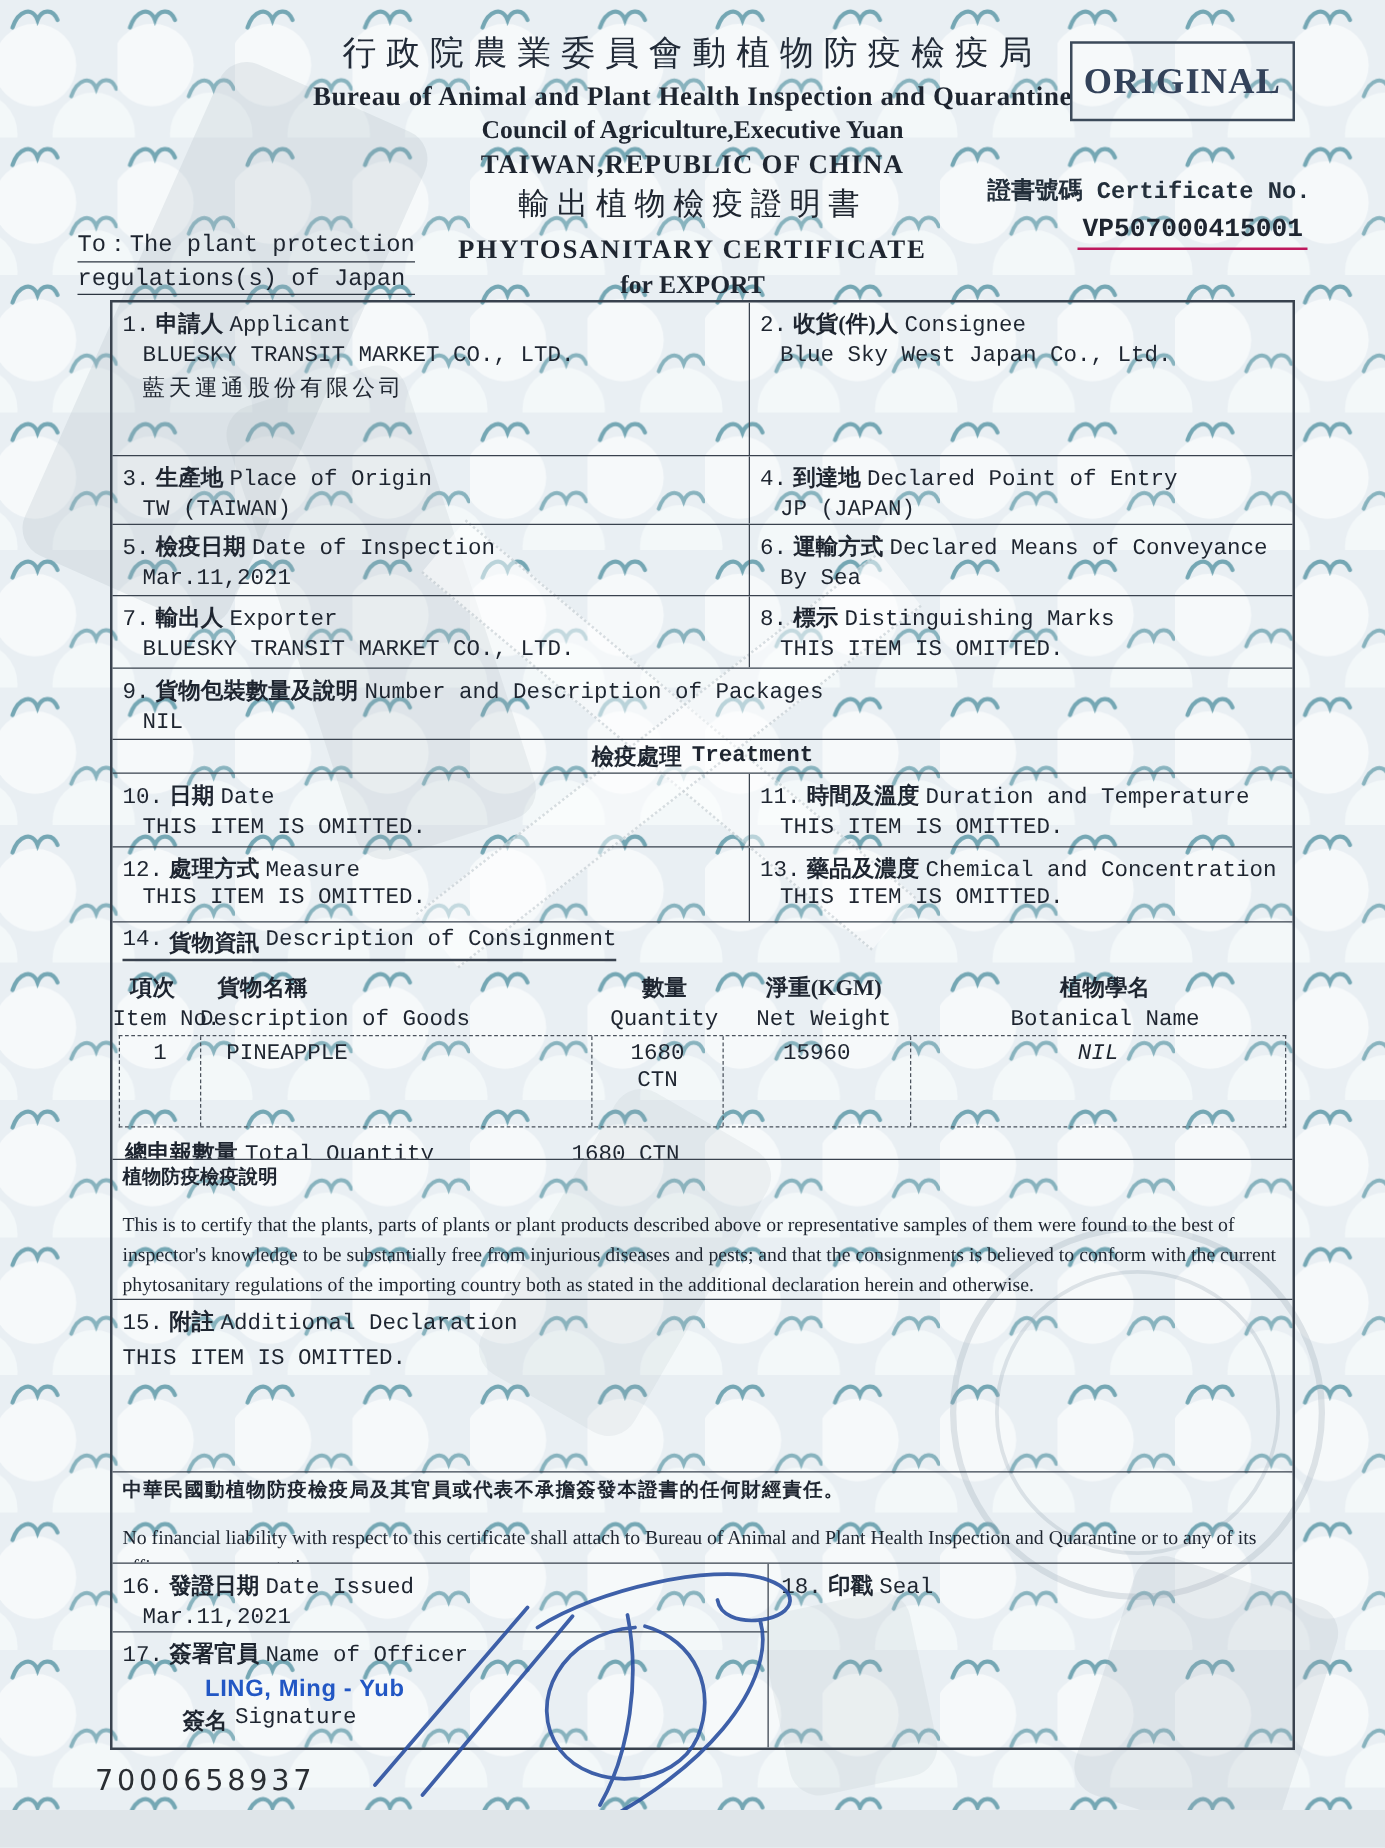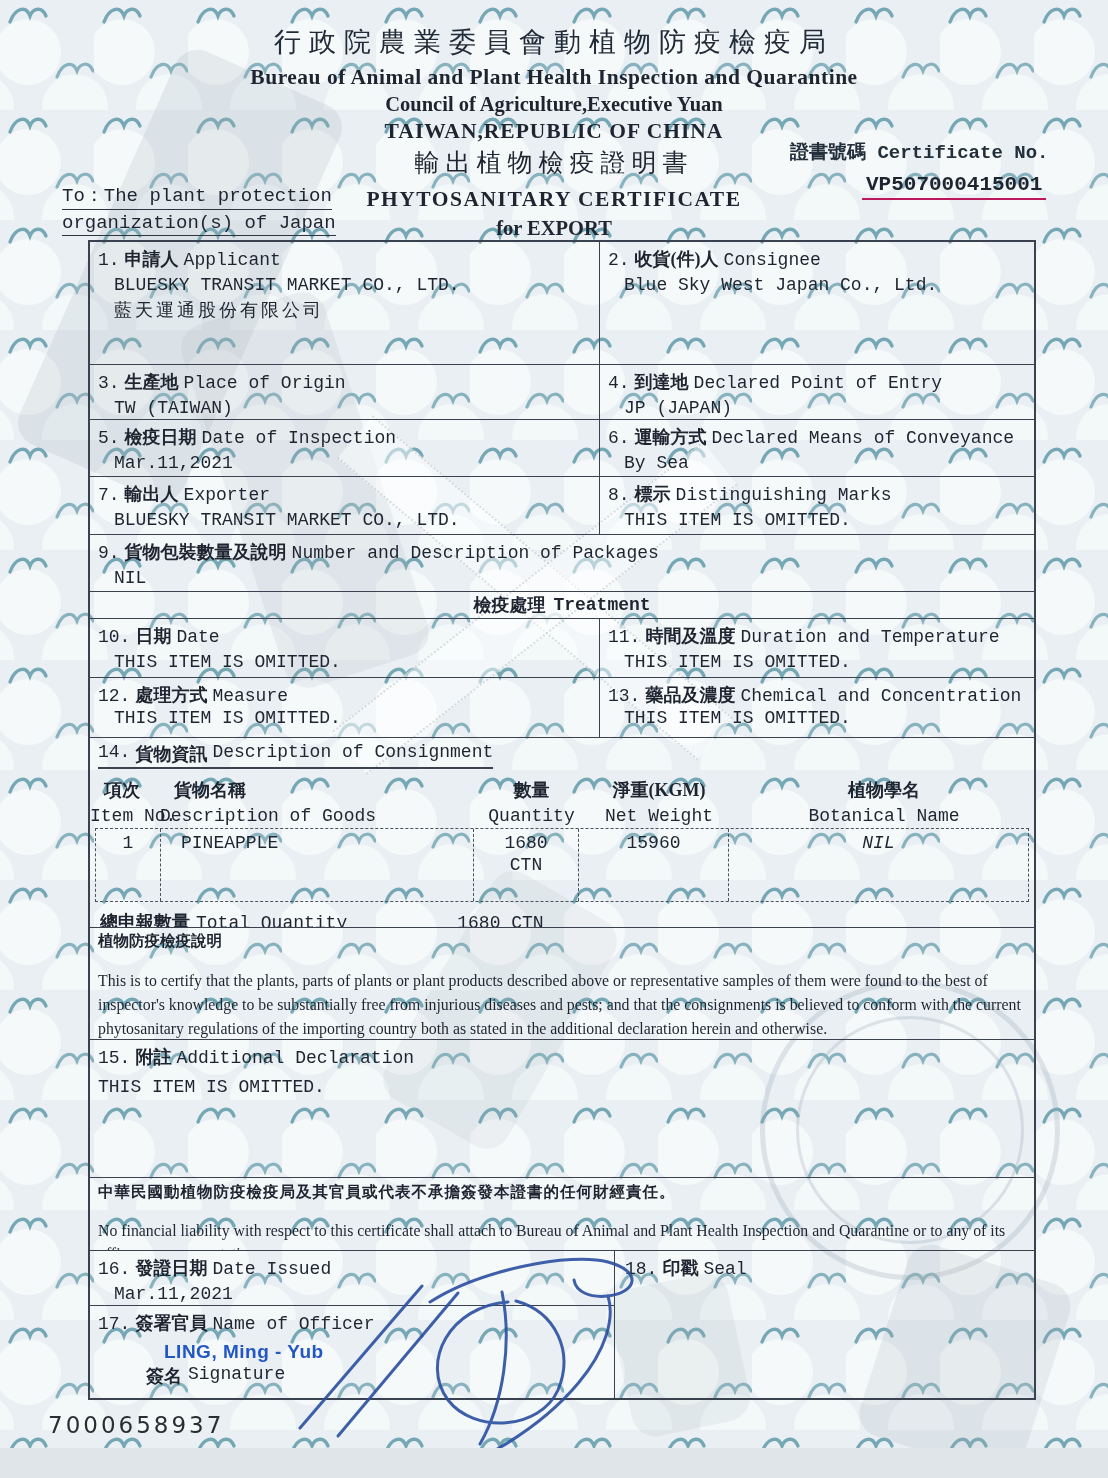--- a/index.html
+++ b/index.html
@@ -102,21 +102,21 @@
   .b16 { height:55px; border-bottom:1.6px solid #39424e; padding:5px 8px 0 8px; }
   .b17 { padding:5px 8px 0 8px; }
   .officer { margin:6px 0 0 66px; font-family:"Liberation Sans",sans-serif; font-weight:bold;
              font-size:19px; color:#2257c4; letter-spacing:.5px; }
   .siglabel { margin:1px 0 0 48px; display:flex; gap:6px; }
   .siglabel .zh { font-family:"Liberation Serif",serif; font-weight:bold; }
   .bright { padding:5px 8px 0 10px; }
 
   .signature-svg { position:absolute; left:240px; top:1250px; z-index:3; pointer-events:none; }
 
-  .serial { position:absolute; left:48px; top:1412px; z-index:2;
+  .serial { position:absolute; left:76px; top:1412px; z-index:2;
     font-family:"DejaVu Sans",sans-serif; font-size:23px; letter-spacing:3px; color:#2a2e33; }
 
   .scan-edge1 { position:absolute; left:250px; top:1466px; width:770px; height:7px; z-index:4;
     background:rgba(84,94,104,.55); border-radius:3px; filter:blur(1px); }
   .scan-edge2 { position:absolute; left:0; top:1458px; width:1108px; height:20px; z-index:3;
     background:rgba(190,198,204,.35); }
 </style>
 </head>
 <body>
 
@@ -149,32 +149,35 @@
   <div class="header">
     <div class="h-zh1">行政院農業委員會動植物防疫檢疫局</div>
     <div class="h-en1">Bureau of Animal and Plant Health Inspection and Quarantine</div>
     <div class="h-en2">Council of Agriculture,Executive Yuan</div>
     <div class="h-en3">TAIWAN,REPUBLIC OF CHINA</div>
     <div class="h-zh2">輸出植物檢疫證明書</div>
     <div class="h-en4">PHYTOSANITARY CERTIFICATE</div>
     <div class="h-en5">for EXPORT</div>
   </div>
 
+  <div class="original-box">
+    <span>ORIGINAL</span>
+  </div>
 
   <div class="certno">
     <div class="certno-label">
       <span class="zh">證書號碼</span>
       <span>Certificate No.</span>
     </div>
     <span class="certno-value">VP507000415001</span>
   </div>
 
   <div class="to-block">
     <div class="l1">To：The plant protection</div>
-    <div class="l2">organization(s) of Japan</div>
+    <div class="l2">regulations(s) of Japan</div>
   </div>
 
   <div class="form-table">
 
     <div class="row pair r1">
       <div class="cell">
         <div class="lbl">
             <span class="no">1.</span>
             <span class="zh">申請人</span>
             <span class="en">Applicant</span>

